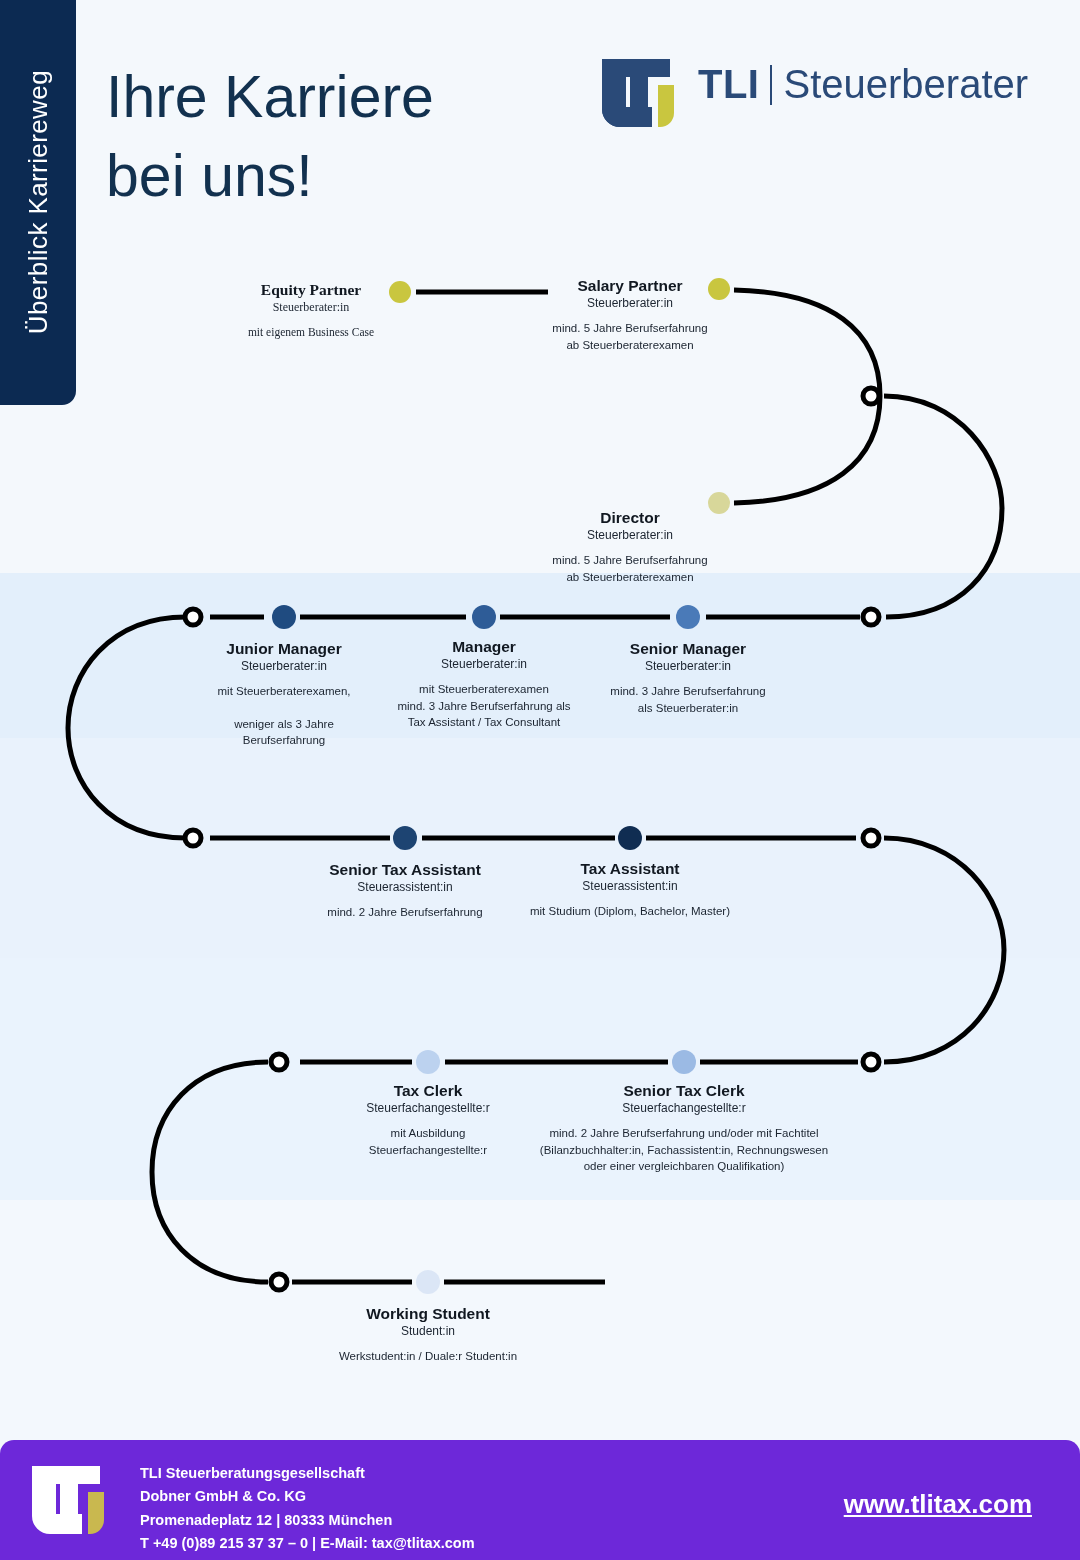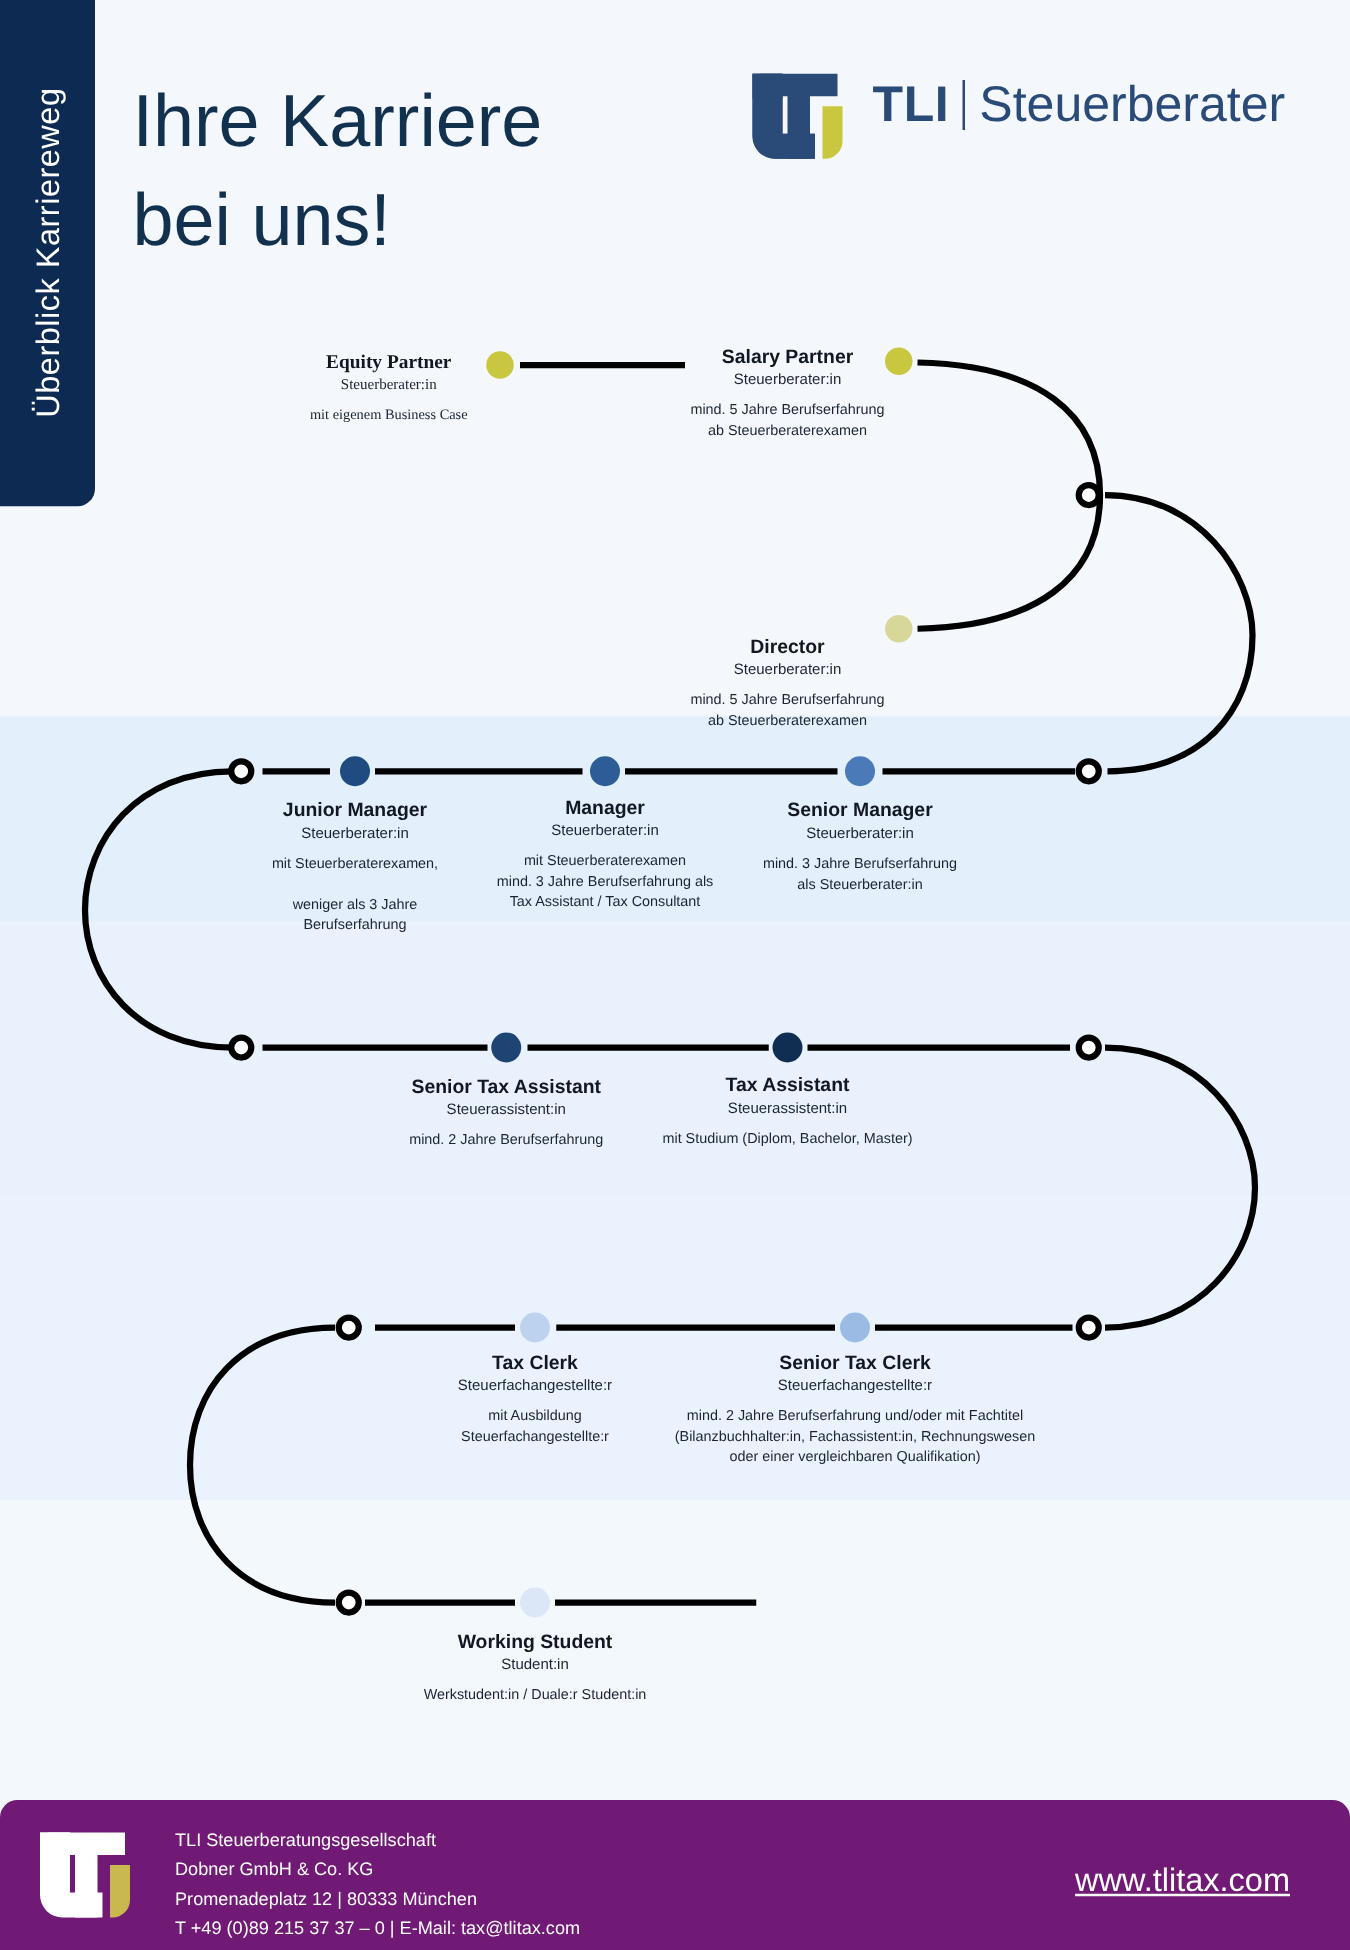--- a/index.html
+++ b/index.html
@@ -51,21 +51,21 @@
 
   
   .nlabel{position:absolute;text-align:center;}
   .nlabel .t1{font-size:15.5px;font-weight:bold;color:#111821;line-height:1.28;white-space:nowrap;}
   .nlabel .t2{font-size:12px;font-weight:400;color:#1b2430;line-height:1.3;white-space:nowrap;}
   .nlabel .t3{font-size:11.5px;font-weight:400;color:#1b2430;line-height:1.42;margin-top:9px;}
 
   
   #footer{
     position:absolute;left:0;top:1440px;width:1080px;height:120px;
-    background:#701a75;border-top-left-radius:14px;border-top-right-radius:14px;
+    background:#6d28d9;border-top-left-radius:14px;border-top-right-radius:14px;font-weight:bold;
   }
   #footer-logo{position:absolute;left:30px;top:24px;width:78px;height:72px;}
   #footer-addr{
     position:absolute;left:140px;top:22px;
     color:#ffffff;font-size:14.5px;line-height:1.62;
   }
   #footer-link{
     position:absolute;right:48px;top:49px;
     color:#ffffff;font-size:26px;text-decoration:underline;
   }

